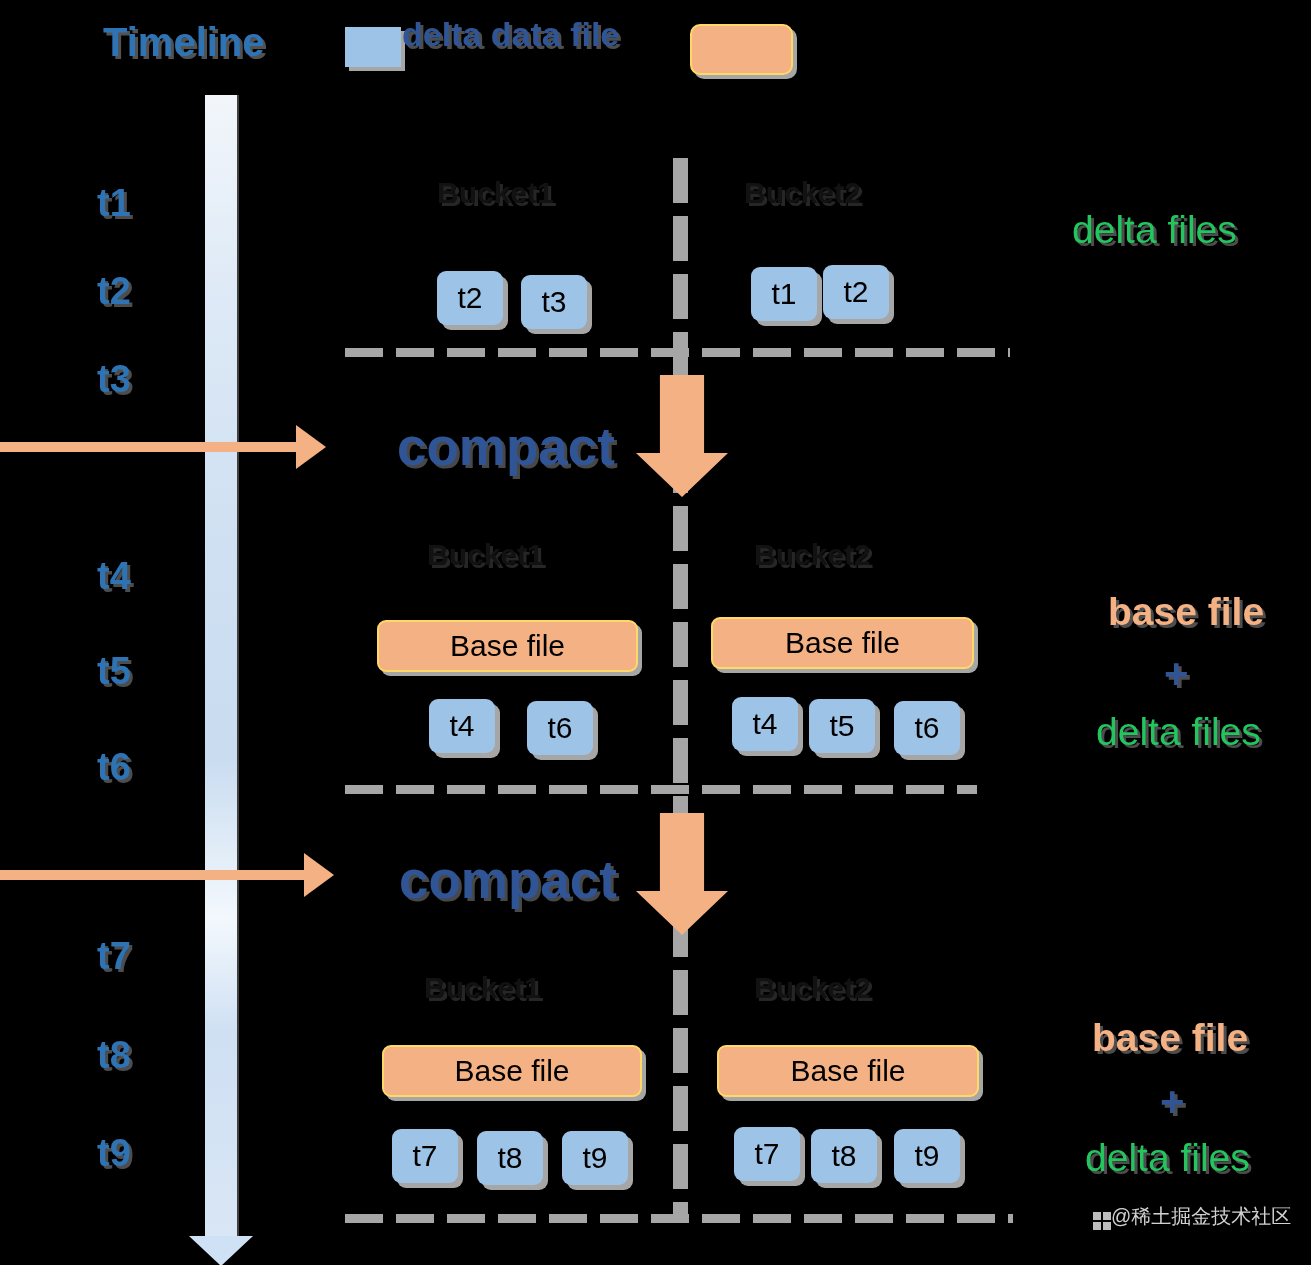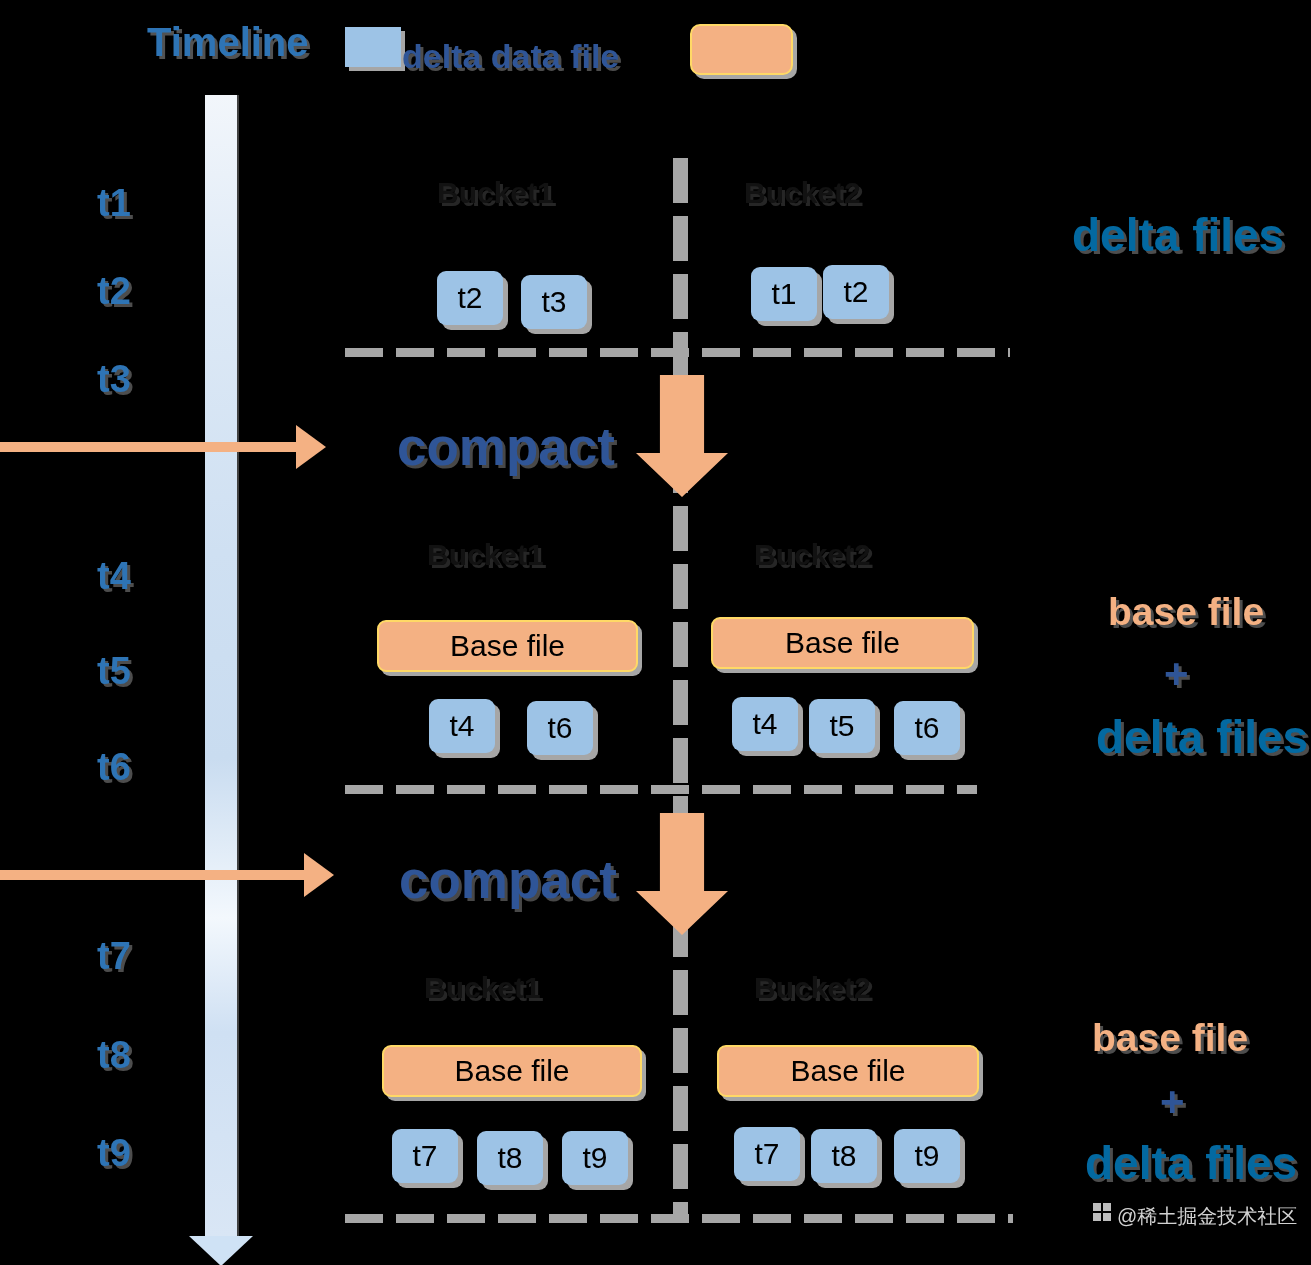--- a/index.html
+++ b/index.html
@@ -3,26 +3,26 @@
 <meta charset="utf-8">
 <style>
   html,body{margin:0;padding:0;background:#000;}
   .stage{
     position:relative;width:1311px;height:1265px;background:#000;overflow:hidden;
     font-family:"Liberation Sans","DejaVu Sans",sans-serif;
   }
   .abs{position:absolute;}
 
   
-  .blue-head{color:#2E74B5;font-weight:bold;font-size:40px;text-shadow:3px 3px 0 rgba(110,110,110,.75);margin-left:44px;}
+  .blue-head{color:#2E74B5;font-weight:bold;font-size:40px;text-shadow:3px 3px 0 rgba(110,110,110,.75);}
   .tick{color:#2E74B5;font-weight:bold;font-size:38px;text-shadow:3px 3px 0 rgba(110,110,110,.7);}
   .legend-label-blue{color:#2F5597;font-weight:bold;font-size:34px;text-shadow:3px 3px 0 rgba(110,110,110,.7);}
   .legend-label-orange{color:#F4B183;font-weight:bold;font-size:34px;text-shadow:3px 3px 0 rgba(110,110,110,.7);}
   .bucket-title{color:#121212;font-weight:bold;font-size:30px;text-shadow:3px 3px 0 rgba(70,70,70,.55);}
-  .annot-blue{color:#0369a1;font-weight:bold;font-size:46px;text-shadow:3px 3px 0 rgba(110,110,110,.7);}
+  .annot-blue{color:#22c55e;font-weight:normal;font-size:39px;text-shadow:3px 3px 0 rgba(110,110,110,.7);}
   .annot-orange{color:#F4B183;font-weight:bold;font-size:39px;text-shadow:3px 3px 0 rgba(110,110,110,.7);}
   .annot-plus{color:#2F5597;font-weight:bold;font-size:42px;text-shadow:3px 3px 0 rgba(110,110,110,.7);}
   .compact-label{color:#2F5597;font-weight:bold;font-size:53px;text-shadow:3px 3px 0 rgba(90,90,90,.8);}
 
   
   .timeline-bar{
     width:32px;background:linear-gradient(180deg,#f2f6fb 0%,#dde9f6 18%,#cfe0f2 40%,#c9dcf0 58%,#f3f8fd 72%,#cfe0f3 82%,#d9e6f5 100%);
     box-shadow:2px 0 0 rgba(160,160,160,.4);
   }
   .timeline-arrowhead{
@@ -57,37 +57,37 @@
     box-shadow:4px 4px 0 #A6A6A6;
   }
   .h-arrow .shaft{position:absolute;left:0;top:17px;height:10px;background:#F4B183;}
   .h-arrow .head{position:absolute;top:0;width:0;height:0;
     border-top:22px solid transparent;border-bottom:22px solid transparent;border-left:30px solid #F4B183;}
   .down-arrow{
     width:92px;height:122px;background:#F4B183;
     clip-path:polygon(26% 0,74% 0,74% 64%,100% 64%,50% 100%,0 64%,26% 64%);
     filter:drop-shadow(3px 3px 0 rgba(150,150,150,.5));
   }
-  .watermark{color:#d2d2d2;font-size:20px;display:flex;align-items:flex-start;gap:6px;}
+  .watermark{color:#d2d2d2;font-size:20px;display:flex;align-items:flex-end;}
   .wm-icon{width:18px;height:18px;display:inline-block;
     background:
       linear-gradient(#bdbdbd,#bdbdbd) 0 0/8px 8px no-repeat,
       linear-gradient(#bdbdbd,#bdbdbd) 10px 0/8px 8px no-repeat,
       linear-gradient(#bdbdbd,#bdbdbd) 0 10px/8px 8px no-repeat,
       linear-gradient(#bdbdbd,#bdbdbd) 10px 10px/8px 8px no-repeat;}
 </style>
 </head>
 <body>
 
 <div class="stage">
 
   <div class="abs blue-head" style="left:103px;top:20px;">Timeline</div>
 
   <div class="abs legend-chip-delta" style="left:345px;top:27px;"></div>
-  <div class="abs legend-label-blue" style="left:402px;top:37px;">delta data file</div>
+  <div class="abs legend-label-blue" style="left:402px;top:15px;">delta data file</div>
 
   <div class="abs legend-chip-base" style="left:690px;top:24px;"></div>
 
   <div class="abs timeline-bar" style="left:205px;top:95px;height:1143px;"></div>
   <div class="abs timeline-arrowhead" style="left:189px;top:1236px;"></div>
 
   <div class="abs tick" style="left:97px;top:182px;">t1</div>
   <div class="abs tick" style="left:97px;top:270px;">t2</div>
   <div class="abs tick" style="left:97px;top:358px;">t3</div>
   <div class="abs tick" style="left:97px;top:555px;">t4</div>

